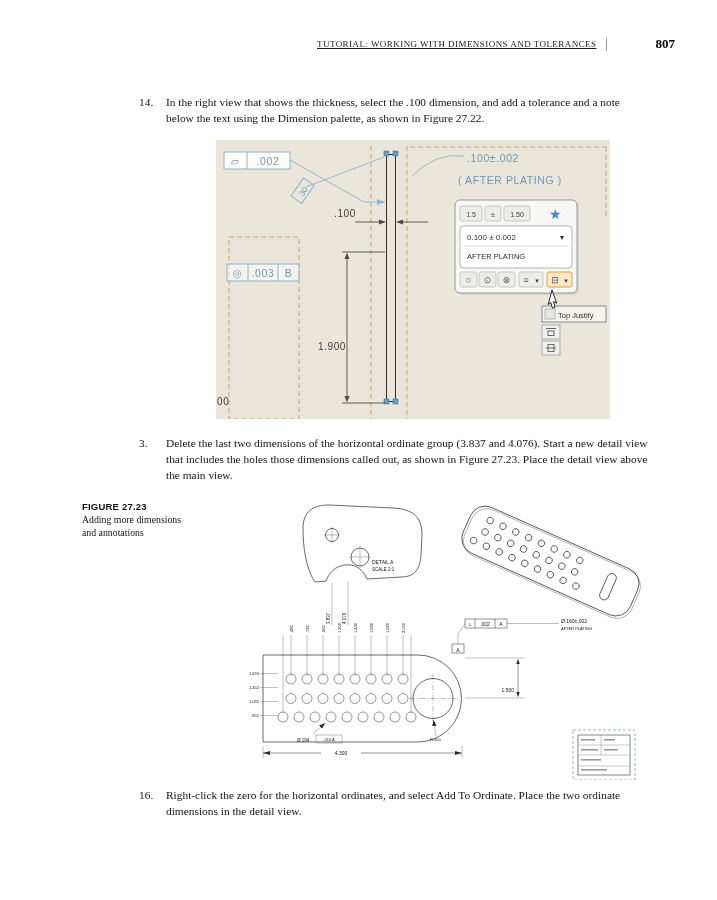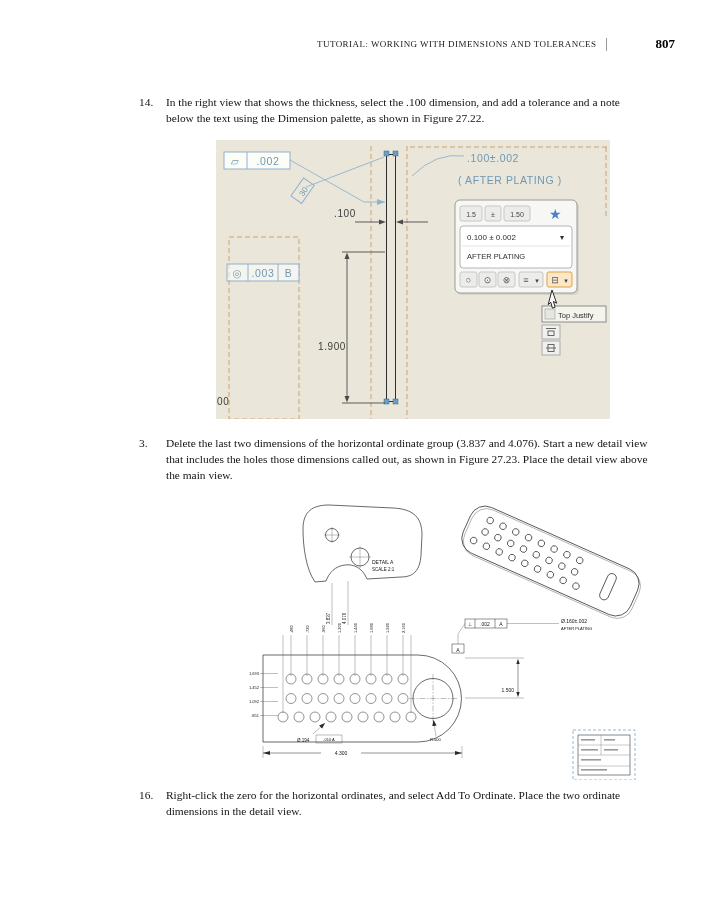--- a/index.html
+++ b/index.html
@@ -1,20 +1,20 @@
 <!DOCTYPE html>
 <html><head>
 <meta charset="utf-8">
 <style>
   html,body{margin:0;padding:0;background:#fff;}
   .page{position:relative;width:717px;height:900px;background:#ffffff;overflow:hidden;
         font-family:"Liberation Serif",serif;color:#111;}
   
   .runhead{position:absolute;top:36px;right:42px;display:flex;align-items:center;gap:9px;}
-  .rh-title{font-size:9px;letter-spacing:.45px;color:#1a1a1a;}
+  .rh-title{font-size:9px;letter-spacing:.45px;color:#1a1a1a;text-decoration:underline;}
   .rh-div{width:1px;height:13px;background:#9a9a9a;}
   .rh-num{font-weight:bold;font-size:13px;color:#000;margin-left:40px;}
   
   .step{position:absolute;left:139px;width:512px;font-size:11.4px;line-height:16px;}
   .step .num{position:absolute;left:0;top:0;font-weight:normal;}
   .step .text{margin:0 12px 0 27px;width:484px;}
   
   .figcap{position:absolute;left:82px;width:126px;}
   .fclabel{font-family:"Liberation Sans",sans-serif;font-weight:bold;font-size:9.5px;letter-spacing:.2px;margin-bottom:2px;}
   .fcline{font-size:9.8px;line-height:12.5px;}
@@ -187,20 +187,25 @@
       </g>
       <path d="M336,150 l4.6,13.2 -3.2,-1.8 1.7,5.8 -2.7,.9 -1.6,-5.8 -2.6,2.3 Z" fill="#fff" stroke="#111" stroke-width=".9"></path>
     </svg>
   </div>
 
   <section class="step" style="top:435px;">
     <span class="num">3.</span>
     <p class="text">Delete the last two dimensions of the horizontal ordinate group (3.837 and 4.076). Start a new detail view that includes the holes those dimensions called out, as shown in Figure 27.23. Place the detail view above the main view.</p>
   </section>
 
+  <aside class="figcap" style="top:501px;">
+    <div class="fclabel">FIGURE 27.23</div>
+    <div class="fcline">Adding more dimensions</div>
+    <div class="fcline">and annotations</div>
+  </aside>
 
   <div class="fig23">
     <svg width="445" height="285" viewBox="0 0 445 285">
       <defs>
         <marker id="ar23" markerWidth="7" markerHeight="6" refX="6" refY="2.2" orient="auto" markerUnits="userSpaceOnUse">
           <path d="M0,0 L6,2.2 L0,4.4 Z" fill="#2a2a2a"></path>
         </marker>
       </defs>
 
       <g>

